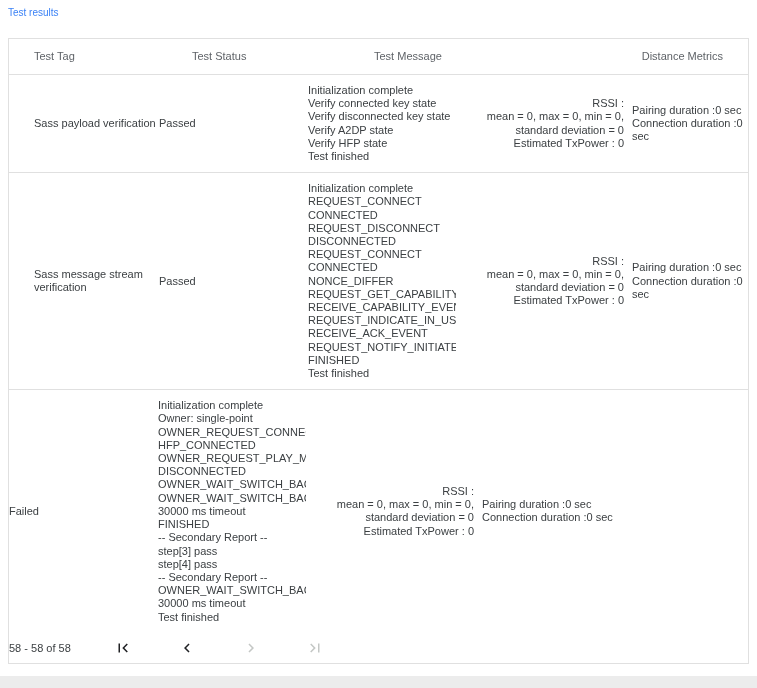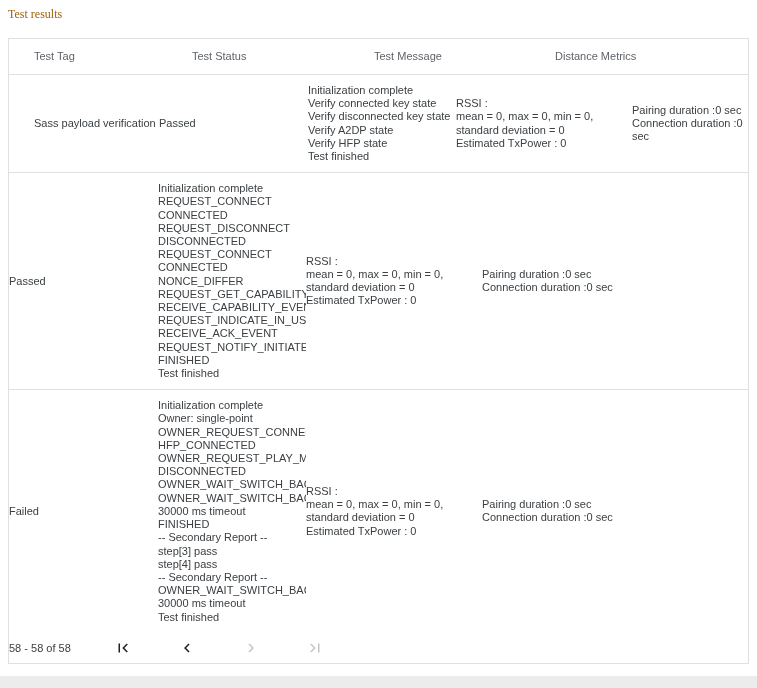--- a/index.html
+++ b/index.html
@@ -1,38 +1,38 @@
 <!DOCTYPE html>
 <html><head>
 <meta charset="utf-8">
 <style>
   * { margin:0; padding:0; box-sizing:border-box; }
   html,body { width:757px; height:688px; background:#ffffff; font-family:"Liberation Sans", sans-serif; overflow:hidden; }
   .page { position:relative; width:757px; height:688px; }
-  .page-title { position:absolute; left:8px; top:7px; font-size:12px; color:#a16207;font-family:Liberation Serif, serif; }
+  .page-title { position:absolute; left:8px; top:7px; font-size:10px; color:#3b82f6; }
   .results-table {
     position:absolute; left:8px; top:38px; width:741px;
     border:1px solid #e0e0e0; background:#ffffff;
   }
   .thead {
     display:flex; align-items:center; height:36px;
     border-bottom:1px solid #e0e0e0;
     color:#5f6368; font-size:11px;gap:33px;
   }
   .trow {
     display:flex; align-items:center;
     border-bottom:1px solid #e0e0e0;
     color:#3c4043; font-size:11px;
   }
   .trow.no-border { border-bottom:none; }
   .cell { flex:none; }
   .c-tag  { width:150px; padding-left:25px; padding-right:2px; line-height:13.2px; }
   .c-status { width:149px; line-height:13.2px; }
   .c-msg  { width:148px; padding:9px 5px 9px 0; overflow:hidden; white-space:pre-line; line-height:13.2px; }
-  .c-dist { width:176px; padding-right:8px; white-space:pre-line; line-height:13.2px; }
+  .c-dist { width:176px; padding-right:8px; white-space:pre-line; line-height:13.2px;text-align:right; }
   .c-dur  { flex:1 1 auto; white-space:pre-line; line-height:13.2px; }
   .thead .c-msg, .thead .c-dist { padding-top:0; padding-bottom:0; white-space:nowrap; overflow:visible; }
   .pagination {
     display:flex; align-items:center; justify-content:flex-start;
     height:30px; padding-right:10px;
     font-size:11px; color:#3c4043;
   }
   .pg-label { margin-right:20px; }
   .pg-btn {
     width:64px; height:26px; border:none; background:none; cursor:pointer;
@@ -71,20 +71,21 @@
 Test finished</div>
       <div class="cell c-dist">RSSI :
 mean = 0, max = 0, min = 0,
 standard deviation = 0
 Estimated TxPower : 0</div>
       <div class="cell c-dur">Pairing duration :0 sec
 Connection duration :0 sec</div>
     </div>
 
     <div class="trow">
+      <div class="cell c-tag">Sass message stream verification</div>
       <div class="cell c-status">Passed</div>
       <div class="cell c-msg">Initialization complete
 REQUEST_CONNECT
 CONNECTED
 REQUEST_DISCONNECT
 DISCONNECTED
 REQUEST_CONNECT
 CONNECTED
 NONCE_DIFFER
 REQUEST_GET_CAPABILITY

